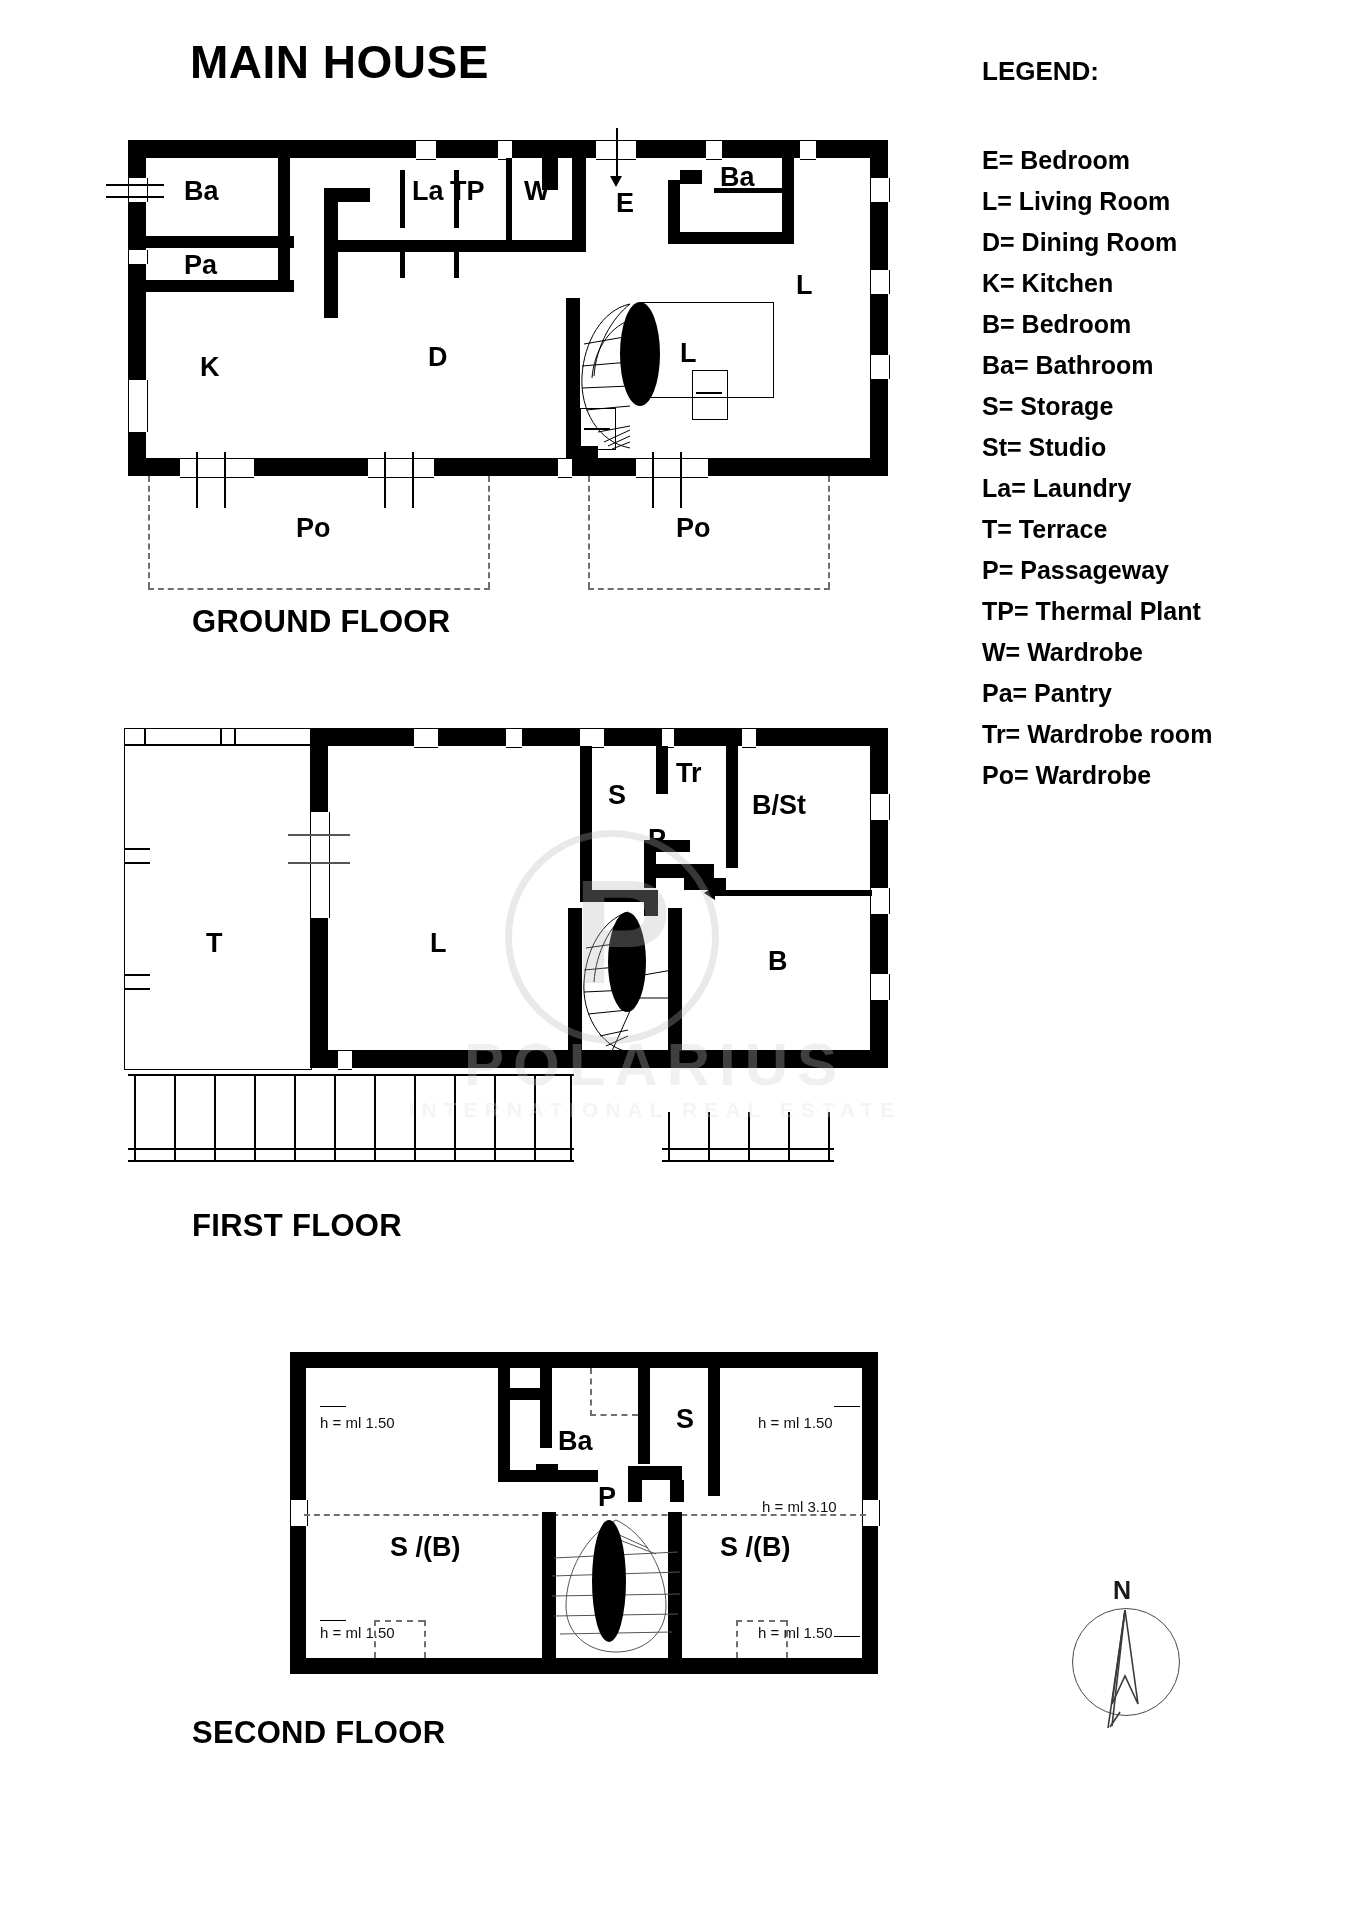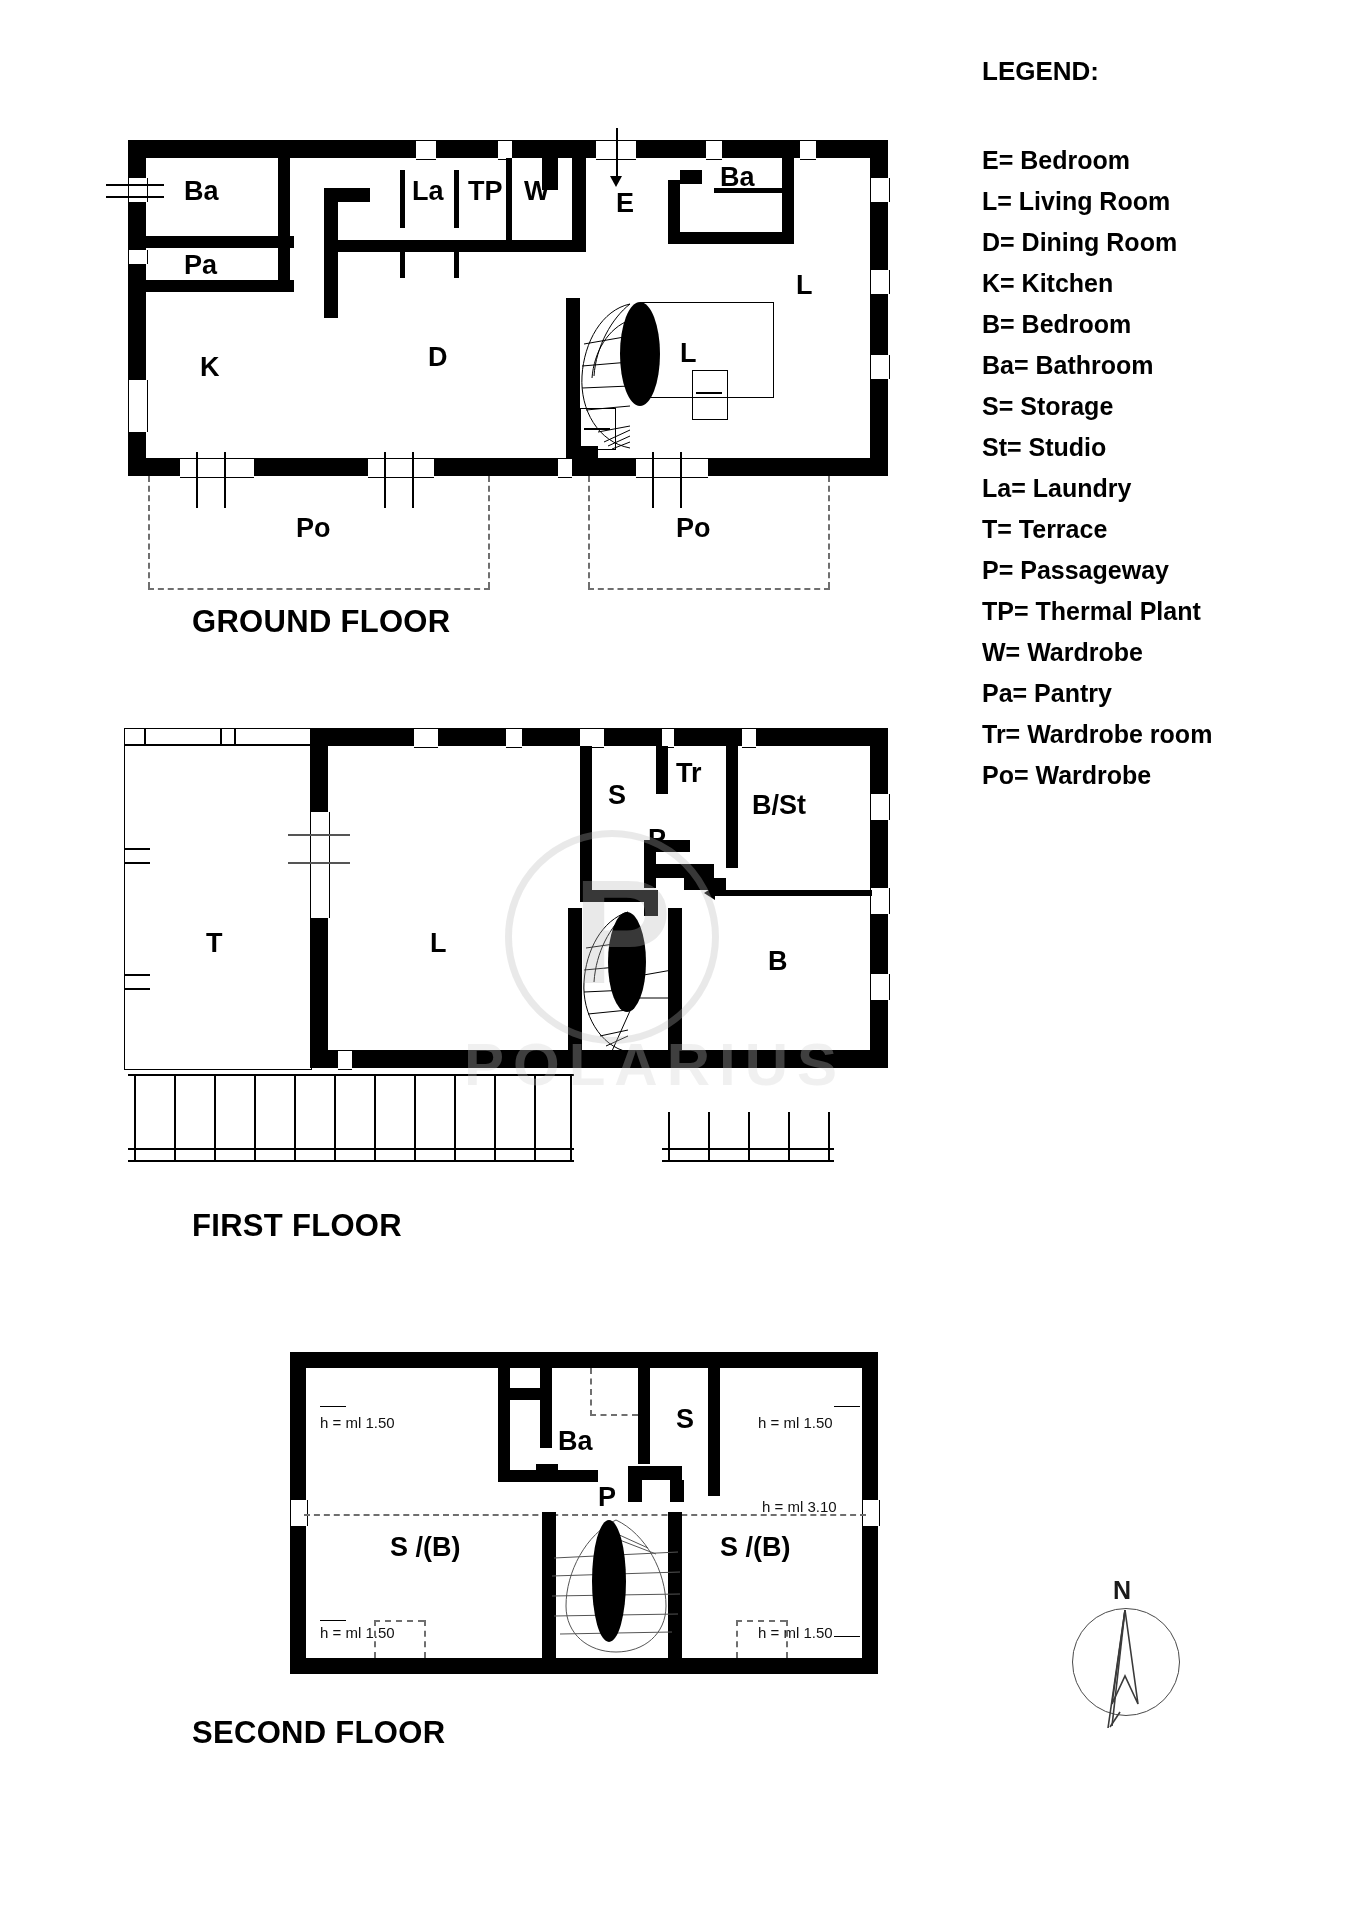--- a/index.html
+++ b/index.html
@@ -78,20 +78,21 @@
   
   .compass{position:absolute;left:1060px;top:1580px;width:130px;height:150px;}
   .compass .circ{position:absolute;left:12px;top:28px;width:106px;height:106px;border:1.6px solid #4a4a4a;border-radius:50%;}
   .compass .nlabel{position:absolute;left:53px;top:-4px;font-size:25px;font-weight:bold;color:#1a1a1a;}
 </style>
 </head>
 <body>
 
 <div class="page">
 
+  <div class="main-title">MAIN HOUSE</div>
 
   <div class="legend-title">LEGEND:</div>
   <div class="legend-list">
     <div>E= Bedroom</div>
     <div>L= Living Room</div>
     <div>D= Dining Room</div>
     <div>K= Kitchen</div>
     <div>B= Bedroom</div>
     <div>Ba= Bathroom</div>
     <div>S= Storage</div>
@@ -182,21 +183,21 @@
         <path d="M32 146 L58 134"></path>
         <path d="M36 150 L58 140"></path>
         <path d="M40 153 L58 146"></path>
       </g>
     </svg>
     <div class="newel" style="left:492px;top:162px;width:40px;height:104px;"></div>
 
     <div class="lbl" style="left:56px;top:36px;">Ba</div>
     <div class="lbl" style="left:56px;top:110px;">Pa</div>
     <div class="lbl" style="left:284px;top:36px;">La</div>
-    <div class="lbl" style="left:340px;top:36px;">TP</div>
+    <div class="lbl" style="left:322px;top:36px;">TP</div>
     <div class="lbl" style="left:396px;top:36px;">W</div>
     <div class="lbl" style="left:488px;top:48px;">E</div>
     <div class="lbl" style="left:592px;top:22px;">Ba</div>
     <div class="lbl" style="left:72px;top:212px;">K</div>
     <div class="lbl" style="left:300px;top:202px;">D</div>
     <div class="lbl" style="left:668px;top:130px;">L</div>
     <div class="lbl" style="left:552px;top:198px;">L</div>
 
     <div class="dash-v" style="left:20px;top:336px;height:112px;"></div>
     <div class="dash-v" style="left:360px;top:336px;height:112px;"></div>
@@ -319,20 +320,21 @@
     <div class="gvline" style="left:660px;top:384px;height:48px;background:#000;width:1.8px;"></div>
     <div class="gvline" style="left:700px;top:384px;height:48px;background:#000;width:1.8px;"></div>
   </div>
 
   <div class="floor-title" id="ff-title">FIRST FLOOR</div>
 
   <div class="wm">
     <div class="wm-ring"></div>
     <div class="wm-p">P</div>
     <div class="wm-word">POLARIUS</div>
+    <div class="wm-sub">INTERNATIONAL REAL ESTATE</div>
   </div>
 
   <div class="plan" id="sf" style="left:290px;top:1352px;width:600px;height:340px;">
 
     <div class="w" style="left:0;top:0;width:588px;height:16px;"></div>
     <div class="w" style="left:0;top:306px;width:588px;height:16px;"></div>
     <div class="w" style="left:0;top:0;width:16px;height:322px;"></div>
     <div class="w" style="left:572px;top:0;width:16px;height:322px;"></div>
 
     <div class="win" style="left:0;top:148px;width:16px;height:26px;border:none;border-left:1.5px solid #000;border-right:1.5px solid #000;"></div>

